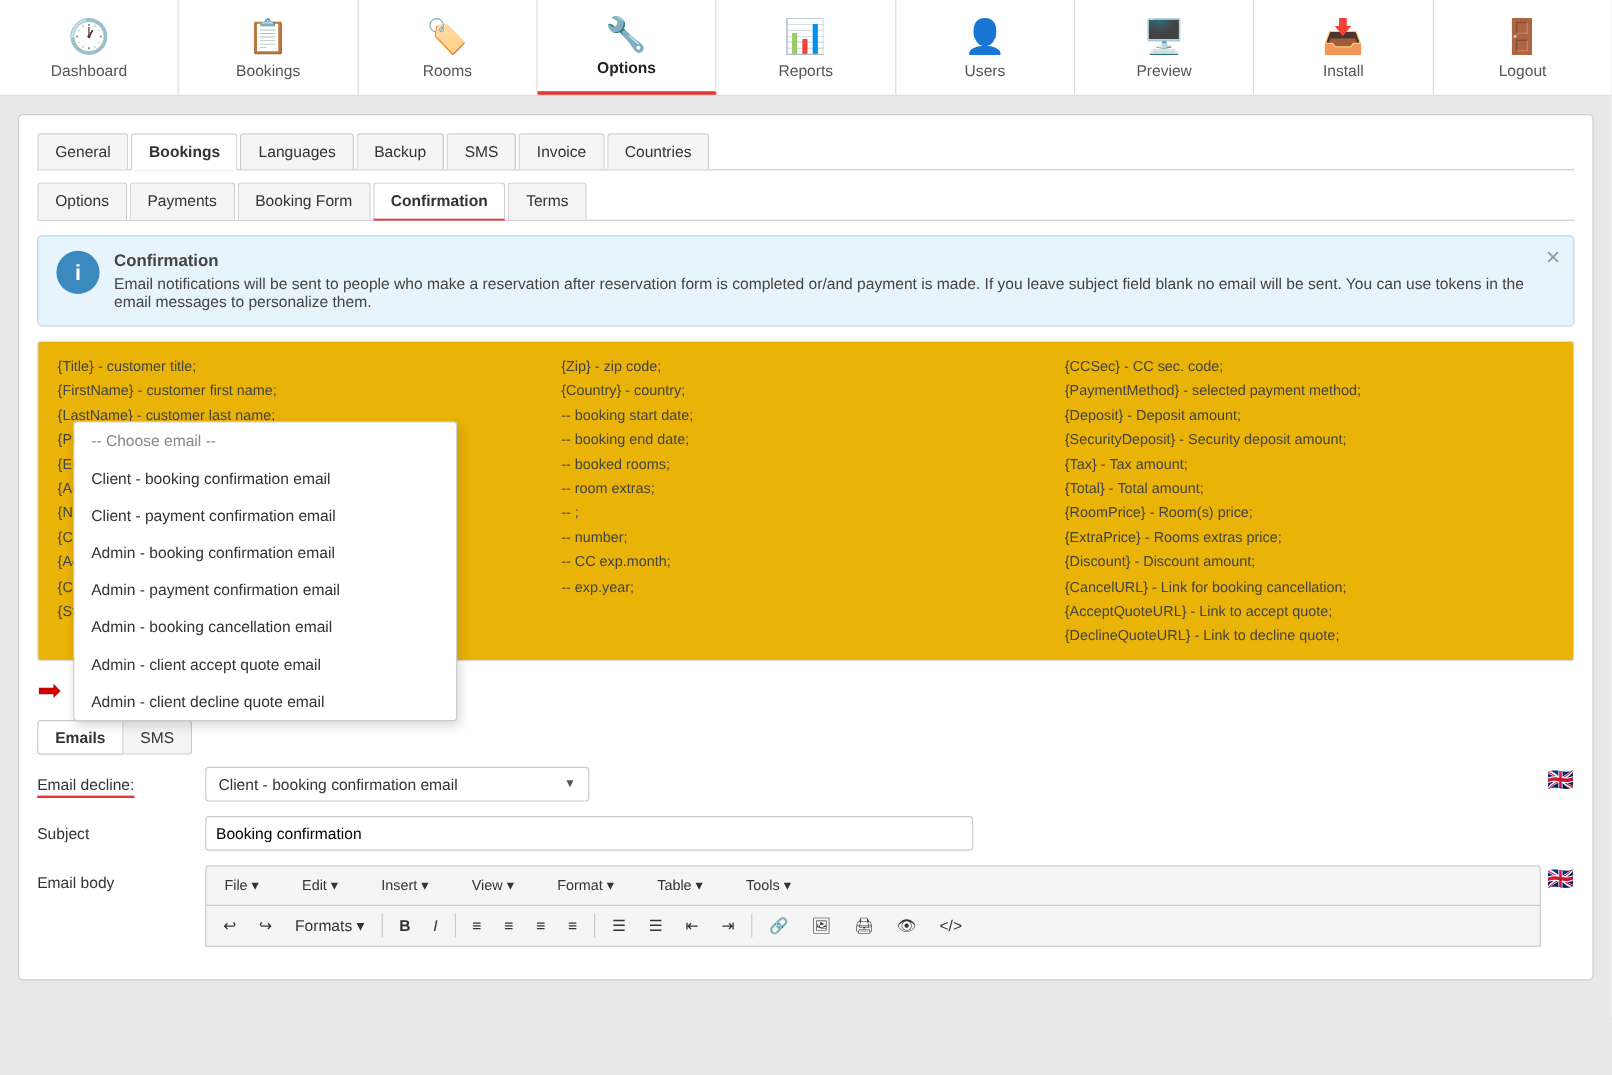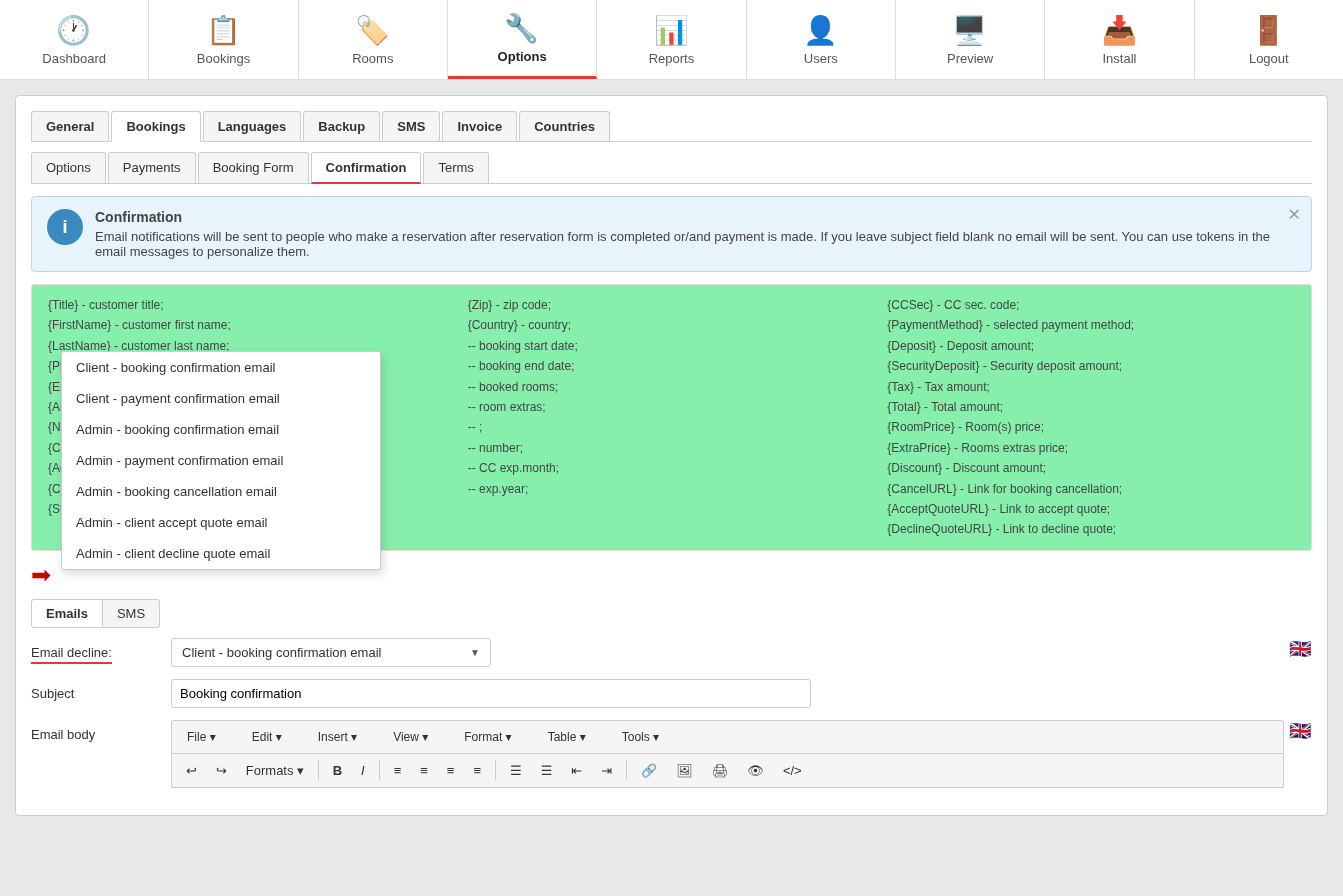--- a/index.html
+++ b/index.html
@@ -20,21 +20,21 @@
 
     
     .main { padding: 15px; }
     .panel { background: #fff; border: 1px solid #ccc; border-radius: 4px; padding: 15px; }
 
     
     .tabs { display: flex; border-bottom: 1px solid #ccc; margin-bottom: 0; flex-wrap: wrap; }
     .tab {
       padding: 7px 14px; cursor: pointer; border: 1px solid #ccc;
       border-bottom: none; background: #f5f5f5; margin-right: 2px;
-      border-radius: 3px 3px 0 0; font-size: 13px; color: #333; font-weight: bold;
+      border-radius: 3px 3px 0 0; font-size: 13px; color: #333;
     }
     .tab.active { background: #fff; border-bottom: 1px solid #fff; margin-bottom: -1px; font-weight: bold; }
 
     
     .sub-tabs { display: flex; border-bottom: 1px solid #ccc; margin: 10px 0 0 0; }
     .sub-tab {
       padding: 7px 14px; cursor: pointer; border: 1px solid #ccc;
       border-bottom: none; background: #f5f5f5; margin-right: 2px;
       border-radius: 3px 3px 0 0; font-size: 13px; color: #333;
     }
@@ -51,21 +51,21 @@
       display: flex; align-items: center; justify-content: center;
       color: #fff; font-size: 18px; font-weight: bold; margin-right: 12px;
       flex-shrink: 0;
     }
     .info-box .close-btn { position: absolute; top: 8px; right: 10px; cursor: pointer; color: #999; font-size: 16px; }
     .info-box-text { font-size: 13px; color: #444; }
     .info-box-text strong { font-size: 14px; display: block; margin-bottom: 4px; }
 
     
     .tokens-area {
-      background: #86efac; border: 1px solid #ddd; border-radius: 3px;
+      background: #eab308; border: 1px solid #ddd; border-radius: 3px;
       padding: 10px; margin: 10px 0; font-size: 12px; line-height: 1.7;
       color: #444;
     }
     .tokens-row { display: flex; gap: 0; }
     .tokens-col { flex: 1; padding: 0 6px; }
 
     
     .dropdown-overlay {
       position: absolute; background: #fff; border: 1px solid #ccc;
       border-radius: 3px; z-index: 100; min-width: 320px; box-shadow: 2px 4px 10px rgba(0,0,0,0.15);
@@ -248,20 +248,21 @@
           </div>
       </div>
     </div>
 
     <div class="relative-wrap">
 
       <div class="arrow-hint">
         <span class="arrow-img">➡</span>
 
         <div class="dropdown-overlay" id="dropdown-open" style="left: 30px; top: -210px;">
+            <div class="dropdown-item placeholder">-- Choose email --</div>
             <div class="dropdown-item">Client - booking confirmation email</div>
             <div class="dropdown-item">Client - payment confirmation email</div>
             <div class="dropdown-item">Admin - booking confirmation email</div>
             <div class="dropdown-item">Admin - payment confirmation email</div>
             <div class="dropdown-item">Admin - booking cancellation email</div>
             <div class="dropdown-item">Admin - client accept quote email</div>
             <div class="dropdown-item">Admin - client decline quote email</div>
           </div>
       </div>
     </div>

